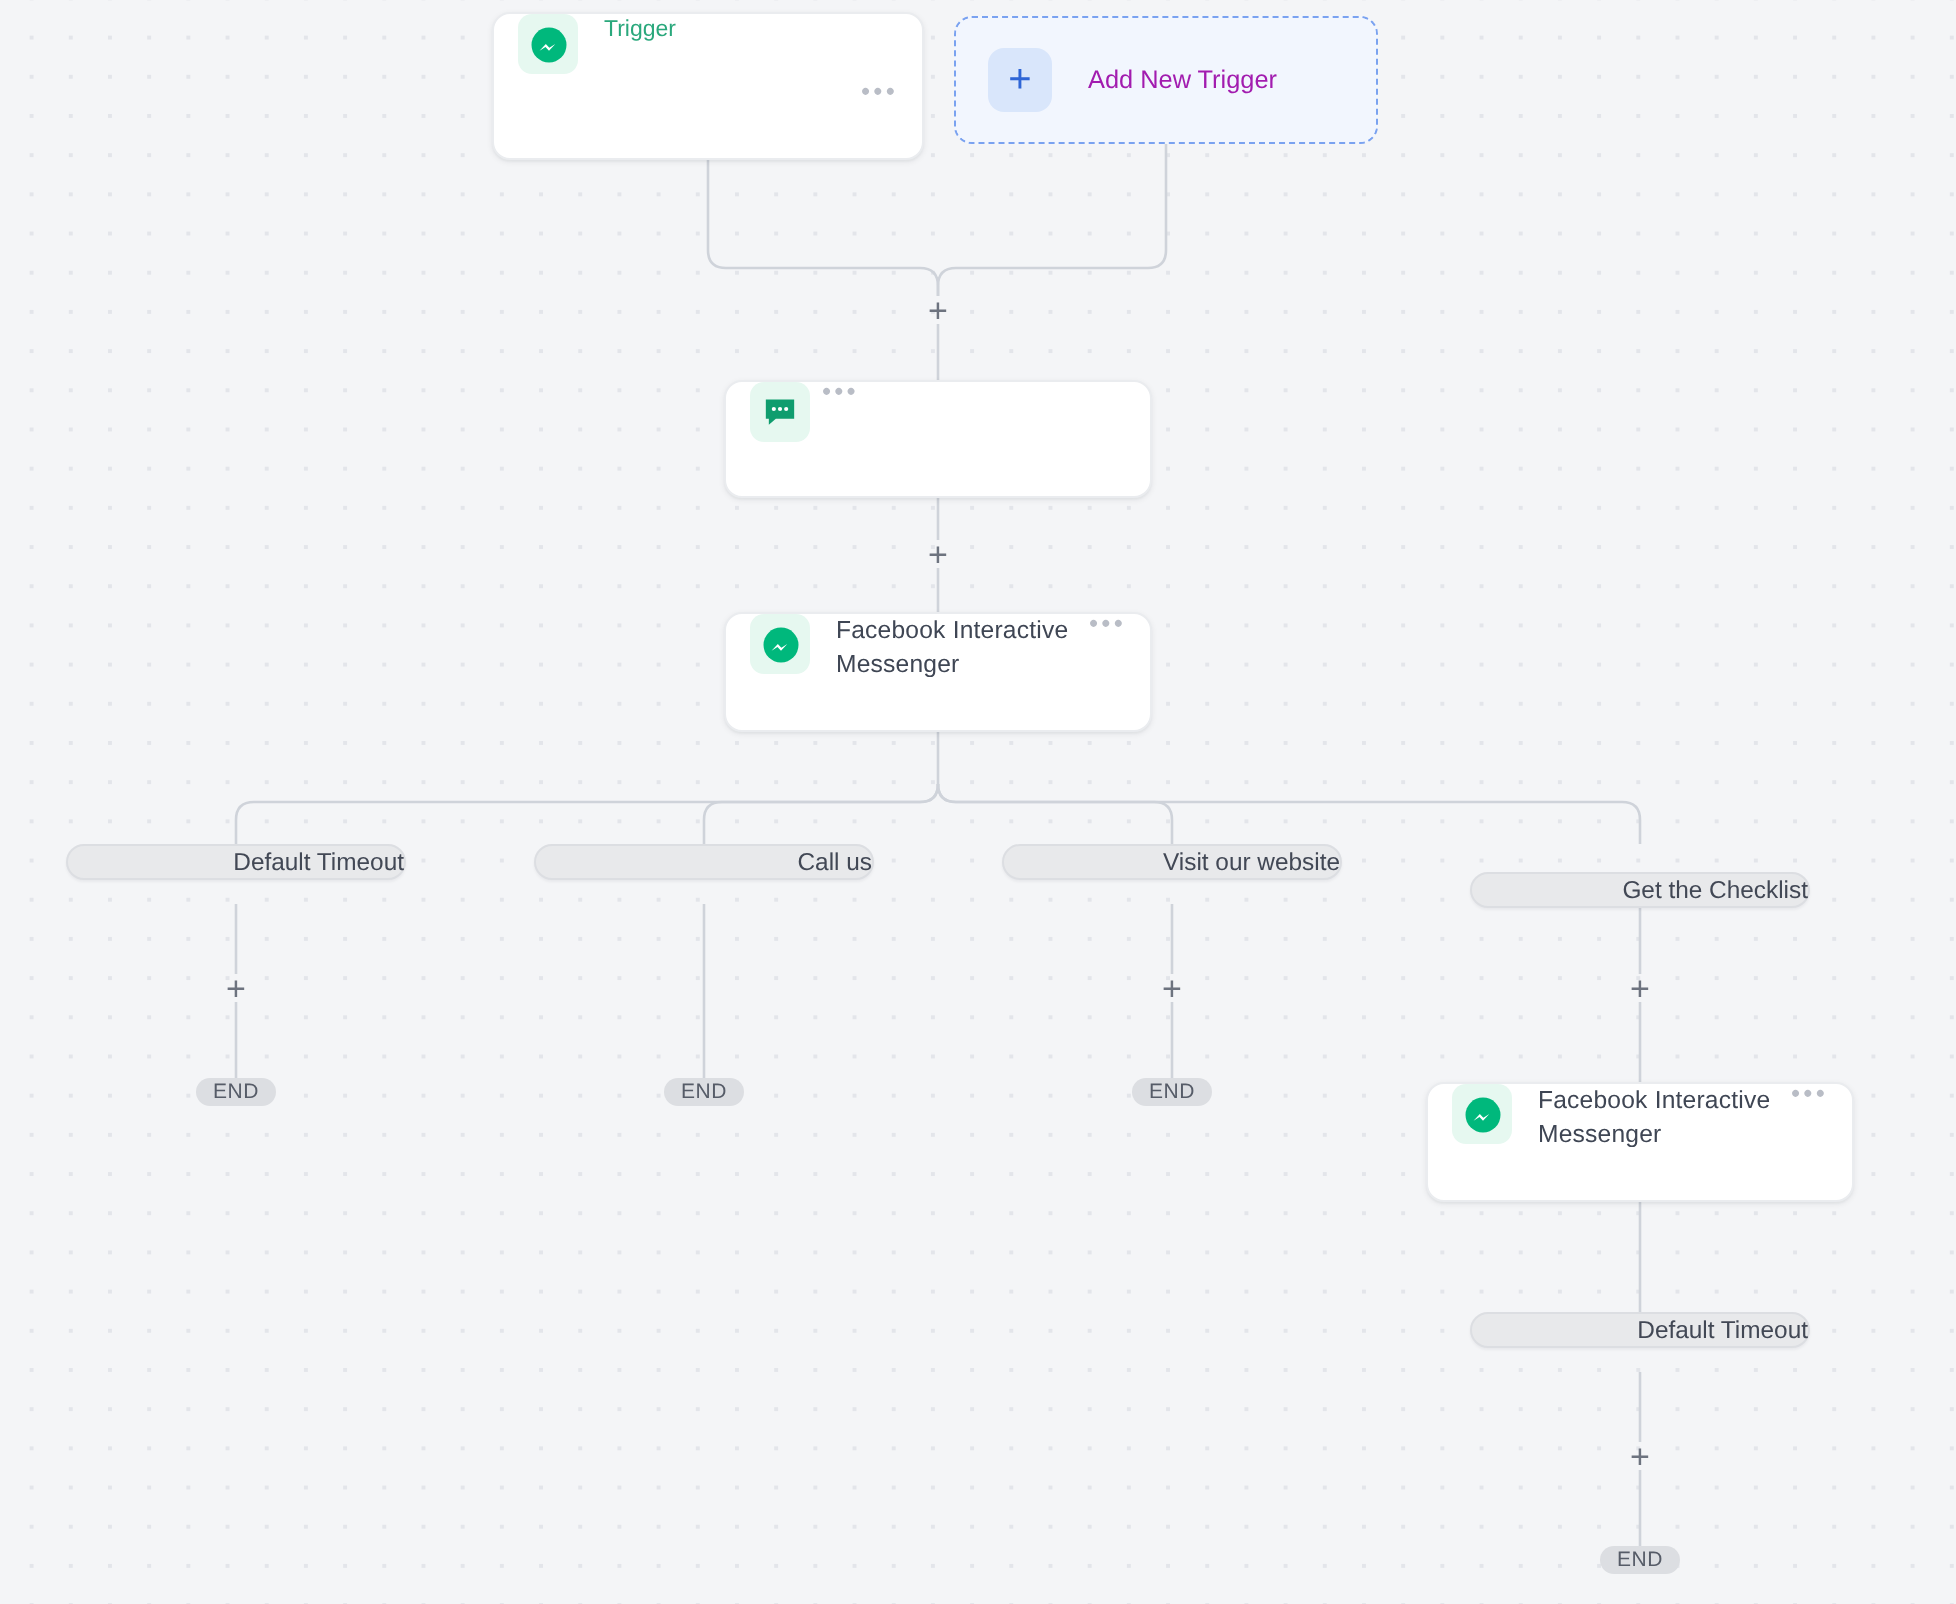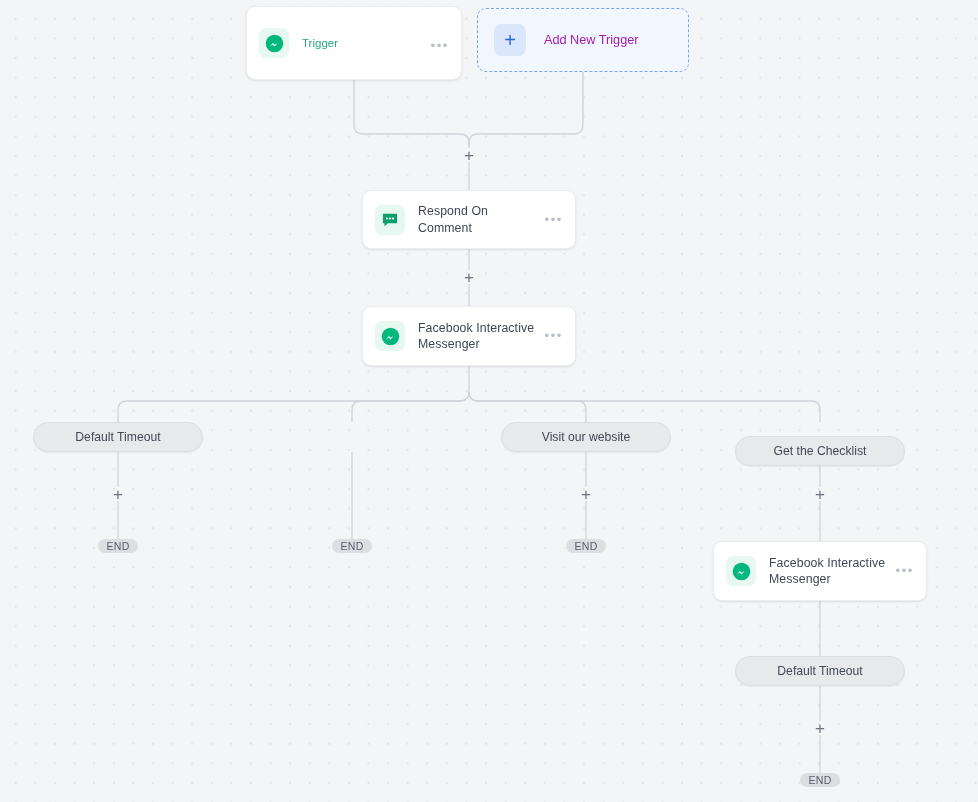--- a/index.html
+++ b/index.html
@@ -37,21 +37,20 @@
   }
 
   
   .node-card {
     position: absolute;
     background: #ffffff;
     border: 1px solid #eaecef;
     border-radius: 9px;
     box-shadow: 0 1px 3px rgba(17, 24, 39, 0.07), 0 1px 1px rgba(17,24,39,0.03);
     display: flex;
-    align-items: center;
     padding: 0 12px;
   }
 
   .icon-tile {
     width: 30px;
     height: 30px;
     border-radius: 7px;
     background: #e6f8f0;
     display: flex;
     align-items: center;
@@ -119,27 +118,27 @@
   }
   #add-new-trigger .atl {
     margin-left: 18px;
     font-size: 12.7px;
     color: #a21caf;
   }
 
   
   .branch-pill {
     position: absolute;
-    height: 30px;
+    height: 18px;
     border-radius: 16px;
     background: #e8e9eb;
     border: 1px solid #dcdee2;
     display: flex;
     align-items: center;
-    justify-content: center;
+    justify-content: flex-end;
     font-size: 12.2px;
     color: #424855;
     box-shadow: 0 1px 1.5px rgba(17,24,39,.05);
   }
 
   
   .end-pill {
     position: absolute;
     width: 40px;
     height: 14px;
@@ -237,42 +236,42 @@
 
   <div class="node-card" style="left:362px; top:190px; width:214px; height:59px;">
     <span class="icon-tile">
       <svg width="20" height="20" viewBox="0 0 24 24" aria-hidden="true">
         <path d="M3.5 4.5h17v11.5h-11l-4.2 3.6v-3.6h-1.8z" fill="#0f9d6e"></path>
         <circle cx="8.3" cy="10.2" r="1.25" fill="#ffffff"></circle>
         <circle cx="12" cy="10.2" r="1.25" fill="#ffffff"></circle>
         <circle cx="15.7" cy="10.2" r="1.25" fill="#ffffff"></circle>
       </svg>
     </span>
-    <span class="card-text">
-      <span class="node-title" style="display:block">Respond On Comment</span>
-    </span>
     <span class="dots">•••</span>
   </div>
 
   <div class="node-card" style="left:362px; top:306px; width:214px; height:60px;">
     <span class="icon-tile">
       <svg width="21" height="21" viewBox="0 0 24 24" aria-hidden="true">
         <circle cx="12" cy="12" r="10" fill="#00b87c"></circle>
         <path d="M6.6 15.3l3.6-3.9 2.0 2.1 3.4-2.1-3.6 3.9-2.0-2.1z" fill="#ffffff"></path>
       </svg>
     </span>
     <span class="card-text">
       <span class="node-title" style="display:block; max-width:118px;">Facebook Interactive Messenger</span>
     </span>
     <span class="dots">•••</span>
   </div>
 
   <div class="branch-pill" style="left:33px; top:422px; width:170px;">
     <span>Default Timeout</span>
   </div>
+  <div class="branch-pill" style="left:267px; top:422px; width:170px;">
+    <span>Call us</span>
+  </div>
   <div class="branch-pill" style="left:501px; top:422px; width:170px;">
     <span>Visit our website</span>
   </div>
   <div class="branch-pill" style="left:735px; top:436px; width:170px;">
     <span>Get the Checklist</span>
   </div>
 
   <div class="end-pill" style="left:98px; top:539px;">
     <span>END</span>
   </div>

